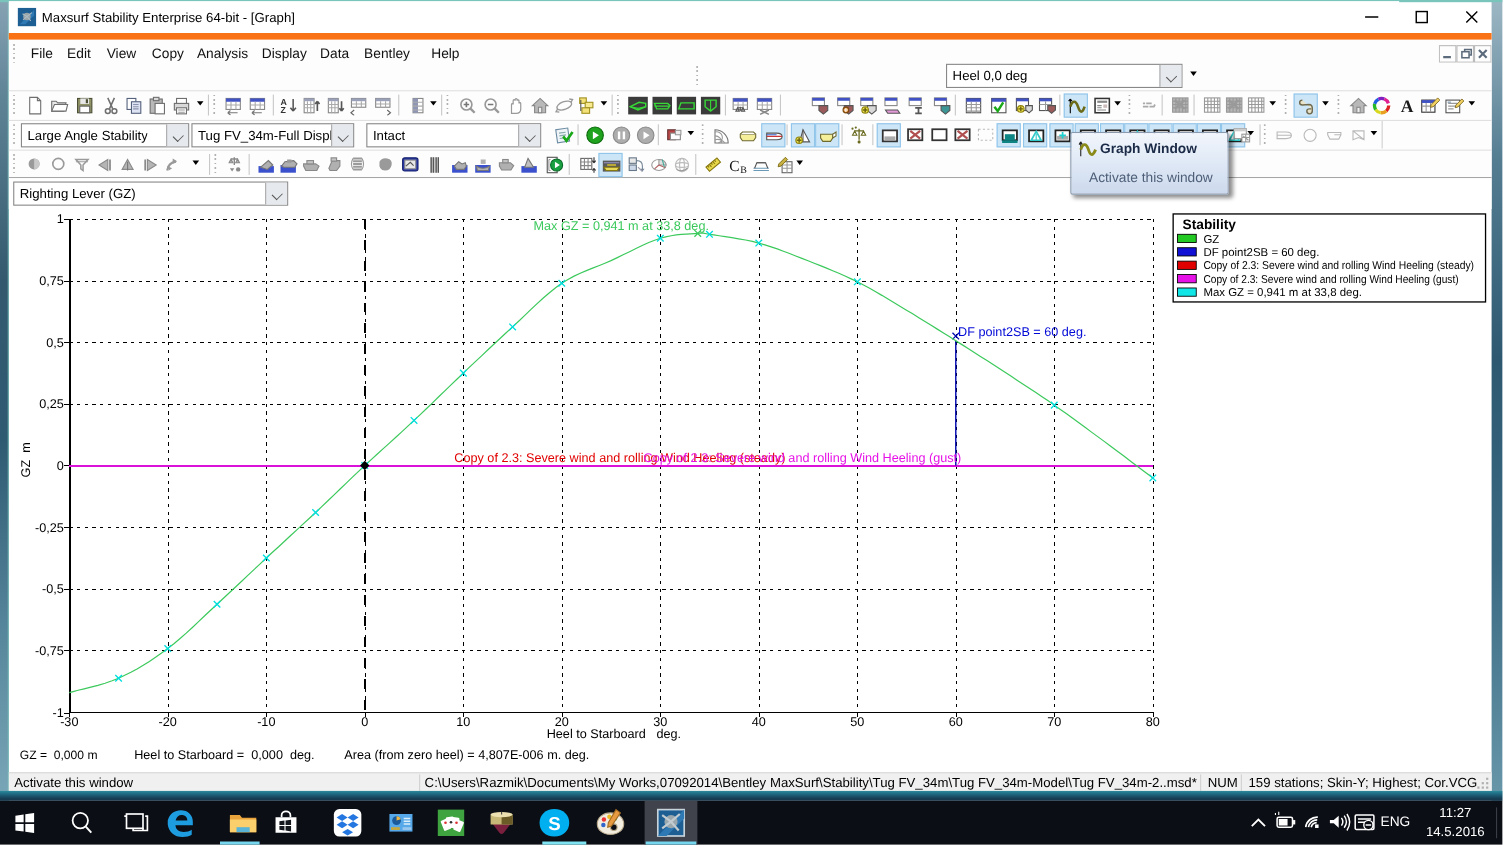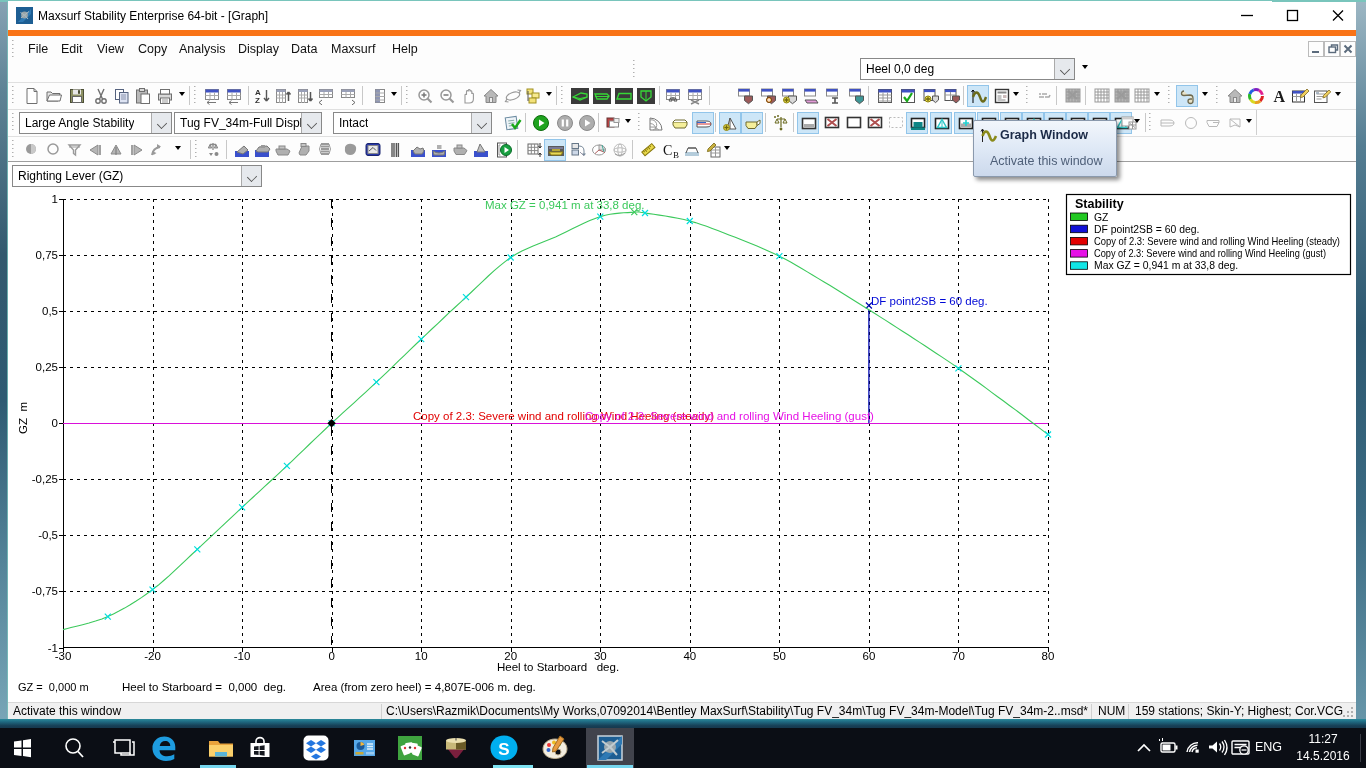--- a/index.html
+++ b/index.html
@@ -62,21 +62,21 @@
 </div>
 <div class="abs" id="menubar">
 <div class="grip" style="left:4px;top:4px"></div>
 <div class="menu" style="left:20px">File</div>
 <div class="menu" style="left:53px">Edit</div>
 <div class="menu" style="left:89px">View</div>
 <div class="menu" style="left:130px">Copy</div>
 <div class="menu" style="left:171px">Analysis</div>
 <div class="menu" style="left:230px">Display</div>
 <div class="menu" style="left:283px">Data</div>
-<div class="menu" style="left:323px">Maxsurf</div>
+<div class="menu" style="left:323px">Bentley</div>
 <div class="menu" style="left:384px">Help</div>
 <svg style="position:absolute;left:1300px;top:5px" width="48" height="17">
         <rect x="0.5" y="0.5" width="15" height="15" fill="#fdfdfd" stroke="#bbb"></rect>
         <rect x="16.5" y="0.5" width="15" height="15" fill="#fdfdfd" stroke="#bbb"></rect>
         <rect x="32.5" y="0.5" width="15" height="15" fill="#fdfdfd" stroke="#bbb"></rect>
         <path d="M4 11 h7" stroke="#5b6b7c" stroke-width="2"></path>
         <rect x="21" y="6" width="6.5" height="5.5" fill="none" stroke="#5b6b7c" stroke-width="1.4"></rect>
         <path d="M23.5 6 v-2 h6 v5 h-2" fill="none" stroke="#5b6b7c" stroke-width="1.4"></path>
         <path d="M36.5 4.5 l7 7 M43.5 4.5 l-7 7" stroke="#5b6b7c" stroke-width="2"></path>
       </svg>

